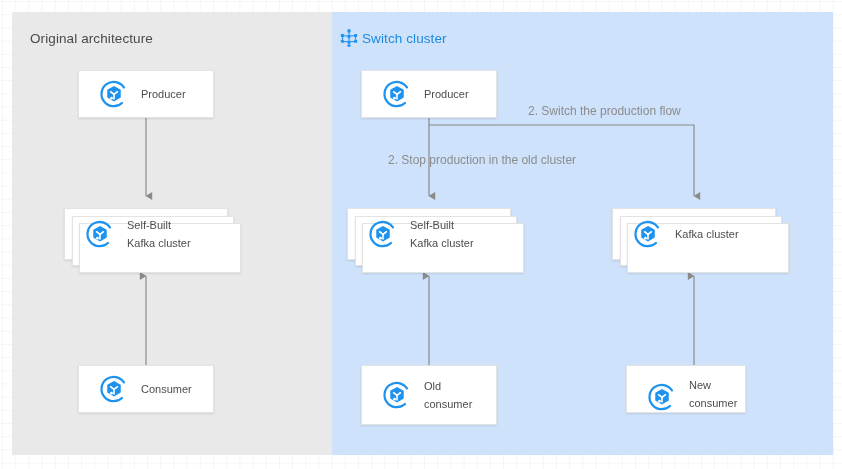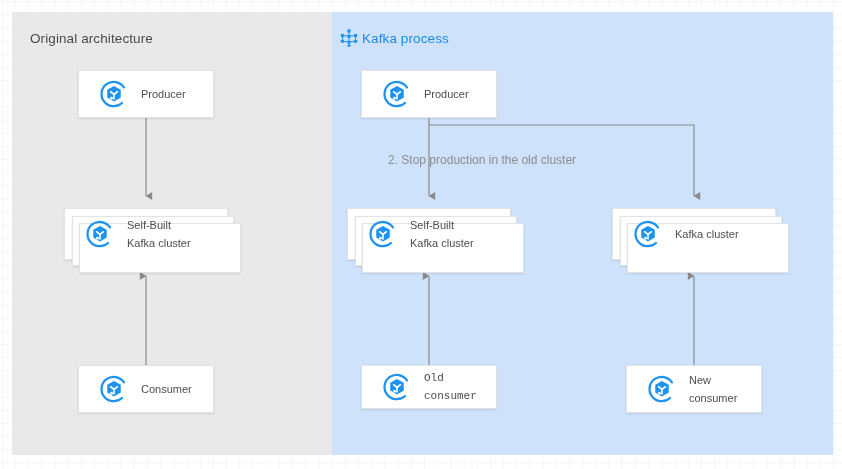--- a/index.html
+++ b/index.html
@@ -170,21 +170,21 @@
           <rect x="1.0" y="12.0" width="3.4" height="3.4" rx="0.4"></rect>
           <rect x="15.6" y="12.0" width="3.4" height="3.4" rx="0.4"></rect>
           <rect x="8.3" y="13.0" width="3.4" height="3.4" rx="0.4"></rect>
           <rect x="4.3" y="13.4" width="4.2" height="1.2"></rect>
           <rect x="11.5" y="13.4" width="4.2" height="1.2"></rect>
           <rect x="9.4" y="16.2" width="1.2" height="2.6"></rect>
           <rect x="8.3" y="17.6" width="3.4" height="2.0" rx="0.4"></rect>
         </g>
       </svg>
     </span>
-    <div class="panel-title" id="title-switch">Kafka process</div>
+    <div class="panel-title" id="title-switch">Switch cluster</div>
   </div>
 
   <svg id="links" viewBox="0 0 842 469" xmlns="http://www.w3.org/2000/svg">
     <defs>
       <marker id="arrowdown" markerWidth="9" markerHeight="9" refX="4.5" refY="7.6" orient="auto" markerUnits="userSpaceOnUse">
         <path d="M0.6,1.4 L8.4,1.4 L4.5,8.0 Z" fill="#8a8a8a"></path>
       </marker>
       <marker id="arrowup" markerWidth="9" markerHeight="9" refX="4.5" refY="7.6" orient="auto" markerUnits="userSpaceOnUse">
         <path d="M0.6,1.4 L8.4,1.4 L4.5,8.0 Z" fill="#8a8a8a"></path>
       </marker>
@@ -288,46 +288,47 @@
         <path d="M26.6 9.0 A13 13 0 1 0 24.5 25.6" fill="none" stroke="#1d93ef" stroke-width="2.4" stroke-linecap="round"></path>
         <path d="M16 7.4 L23.2 11.5 L23.2 19.8 L16 23.9 L8.8 19.8 L8.8 11.5 Z" fill="#1d93ef"></path>
         <path d="M12.4 13.6 L16 16.3 L19.6 13.6" fill="none" stroke="#ffffff" stroke-width="1.7" stroke-linecap="round" stroke-linejoin="round"></path>
         <path d="M16 16.3 L16 21.4" fill="none" stroke="#ffffff" stroke-width="1.7" stroke-linecap="round"></path>
         <circle cx="13.3" cy="20.4" r="1.5" fill="#ffffff"></circle>
       </svg>
     </span>
     <span class="nlabel">Kafka cluster</span>
   </div>
 
-  <div class="node" id="n-sw-oldconsumer" style="left:361px; top:365px; width:136px; height:44px;font-family:Liberation Mono, monospace;">
+  <div class="node" id="n-sw-oldconsumer" style="left:361px; top:365px; width:136px; height:60px;">
     <span class="kicon">
       <svg viewBox="0 0 32 32" width="30" height="30" aria-hidden="true">
         <path d="M26.6 9.0 A13 13 0 1 0 24.5 25.6" fill="none" stroke="#1d93ef" stroke-width="2.4" stroke-linecap="round"></path>
         <path d="M16 7.4 L23.2 11.5 L23.2 19.8 L16 23.9 L8.8 19.8 L8.8 11.5 Z" fill="#1d93ef"></path>
         <path d="M12.4 13.6 L16 16.3 L19.6 13.6" fill="none" stroke="#ffffff" stroke-width="1.7" stroke-linecap="round" stroke-linejoin="round"></path>
         <path d="M16 16.3 L16 21.4" fill="none" stroke="#ffffff" stroke-width="1.7" stroke-linecap="round"></path>
         <circle cx="13.3" cy="20.4" r="1.5" fill="#ffffff"></circle>
       </svg>
     </span>
     <span class="nlabel">Old
 consumer</span>
   </div>
 
-  <div class="node" id="n-sw-newconsumer" style="left:626px; top:365px; width:136px; height:48px;">
+  <div class="node" id="n-sw-newconsumer" style="left:626px; top:365px; width:120px; height:48px;align-items:flex-end;">
     <span class="kicon">
       <svg viewBox="0 0 32 32" width="30" height="30" aria-hidden="true">
         <path d="M26.6 9.0 A13 13 0 1 0 24.5 25.6" fill="none" stroke="#1d93ef" stroke-width="2.4" stroke-linecap="round"></path>
         <path d="M16 7.4 L23.2 11.5 L23.2 19.8 L16 23.9 L8.8 19.8 L8.8 11.5 Z" fill="#1d93ef"></path>
         <path d="M12.4 13.6 L16 16.3 L19.6 13.6" fill="none" stroke="#ffffff" stroke-width="1.7" stroke-linecap="round" stroke-linejoin="round"></path>
         <path d="M16 16.3 L16 21.4" fill="none" stroke="#ffffff" stroke-width="1.7" stroke-linecap="round"></path>
         <circle cx="13.3" cy="20.4" r="1.5" fill="#ffffff"></circle>
       </svg>
     </span>
     <span class="nlabel">New
 consumer</span>
   </div>
 
+  <div class="conn-label" id="lbl-switch-flow" style="left:528px; top:103px;">2. Switch the production flow</div>
 
   <div class="conn-label" id="lbl-stop-prod" style="left:388px; top:152px;">2. Stop production in the old cluster</div>
 
 
 
 </div>
 
 </body></html>

